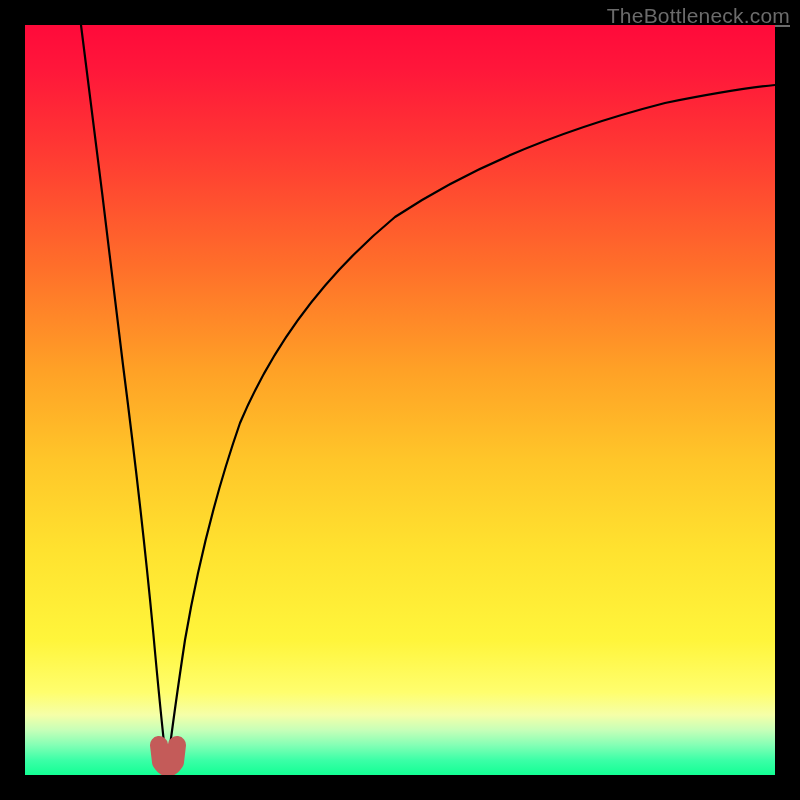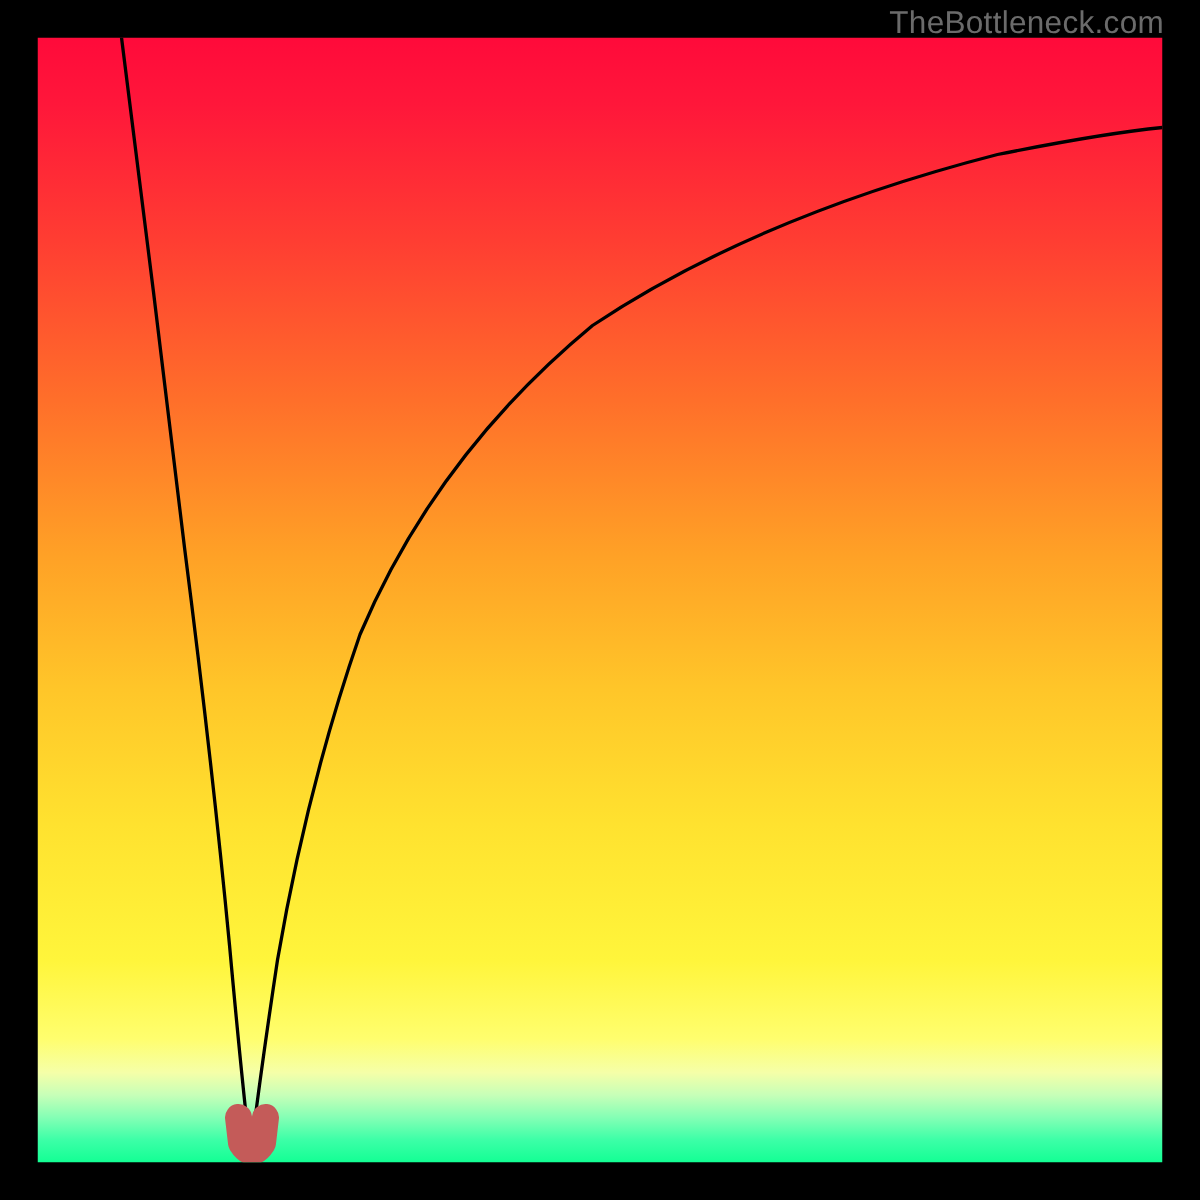--- a/index.html
+++ b/index.html
@@ -62,26 +62,27 @@
   .marker {
     fill: none;
     stroke: #c45b59;
     stroke-width: 18;
     stroke-linecap: round;
     stroke-linejoin: round;
   }
   .watermark {
     position: absolute;
     top: 4px;
-    right: 24px;
+    right: 10px;
     color: #6b6b6b;
     font-size: 21px;
     letter-spacing: 0.2px;
     font-weight: 400;
     user-select: none;
+    text-decoration: underline;
   }
 </style>
 </head>
 <body>
 
 <div class="frame">
   <div class="watermark">TheBottleneck.com</div>
 
   <div class="plot-area">
     <div class="gradient-bg"></div>

